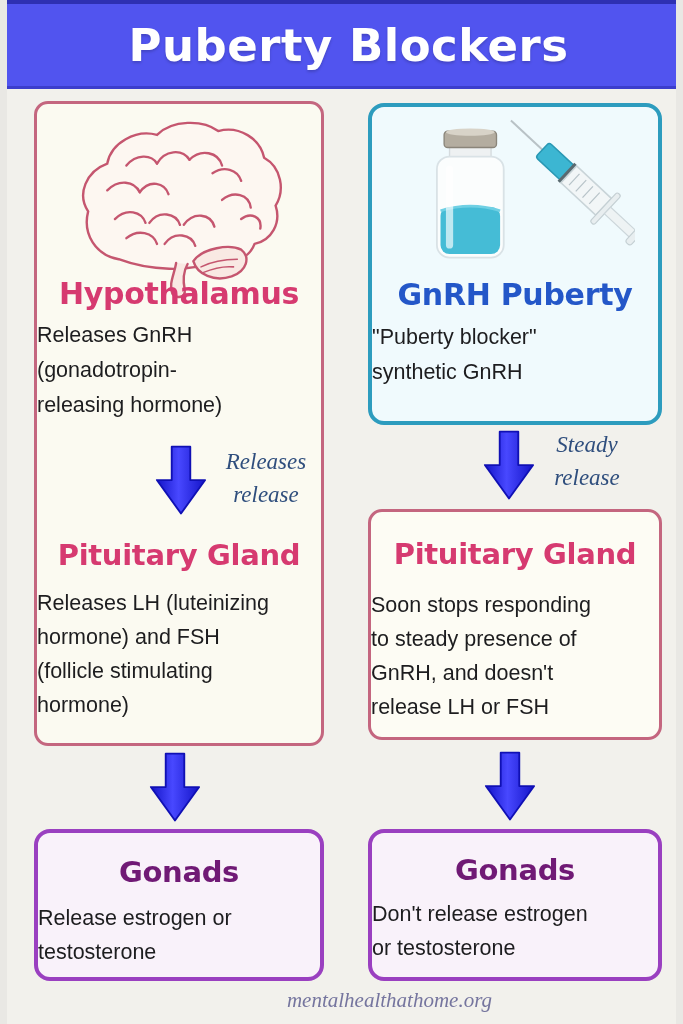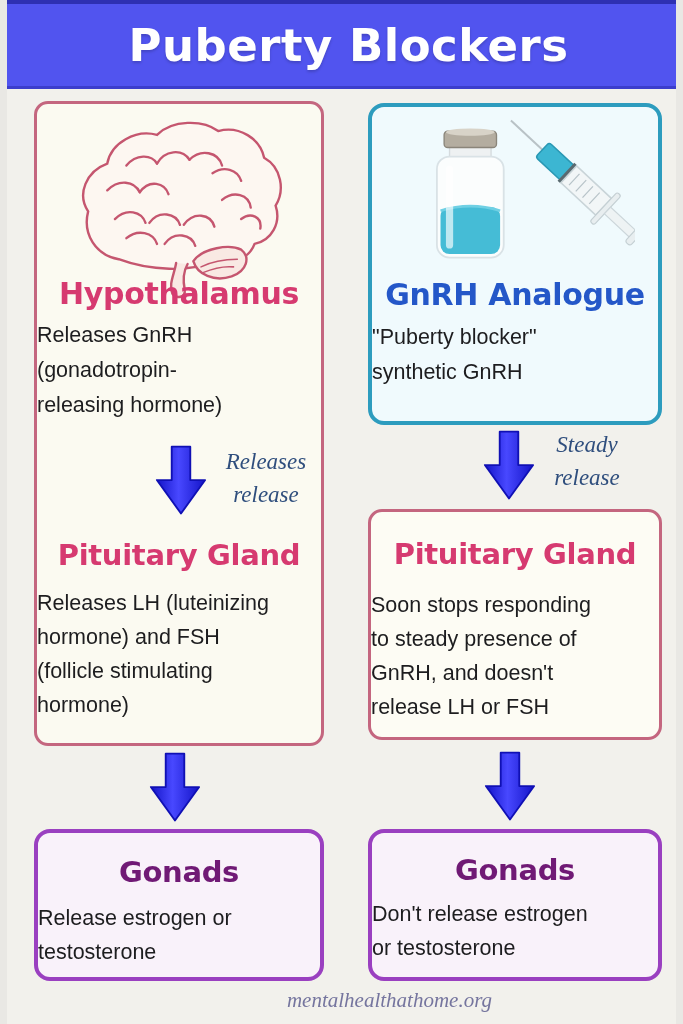--- a/index.html
+++ b/index.html
@@ -143,21 +143,21 @@
         <rect x="112" y="-10" width="1.6" height="20" fill="#b7c3c8"></rect>
         <rect x="124" y="-10" width="1.6" height="20" fill="#b7c3c8"></rect>
         <rect x="136" y="-10" width="1.6" height="20" fill="#b7c3c8"></rect>
         <rect x="148" y="-10" width="1.6" height="20" fill="#b7c3c8"></rect>
         <rect x="165" y="-26" width="7" height="52" rx="3" fill="#e8eef0" stroke="#c4cfd3" stroke-width="1.5"></rect>
         <rect x="172" y="-6" width="46" height="12" fill="#eef3f4" stroke="#ccd6da" stroke-width="1.5"></rect>
         <rect x="216" y="-14" width="9" height="28" rx="4" fill="#e8eef0" stroke="#c4cfd3" stroke-width="1.5"></rect>
       </g>
     </svg>
 
-    <div class="heading blue" style="top:170px;font-size:30px">GnRH Analogue</div>
+    <div class="heading blue" style="top:170px;font-size:30px">GnRH Puberty</div>
     <div class="body-text" style="top:213px">"Puberty blocker"
 synthetic GnRH</div>
   </div>
 
   <svg class="abs" style="left:476px;top:429px" width="52" height="74" viewBox="0 0 56 74">
     <polygon points="18,0 38,0 38,36 54,36 28,72 2,36 18,36" fill="url(#arrowGrad)" stroke="#1010b4" stroke-width="2" stroke-linejoin="round"></polygon>
   </svg>
   <div class="arrow-label" style="left:538px;top:428px;width:84px">Steady
 release</div>
 

